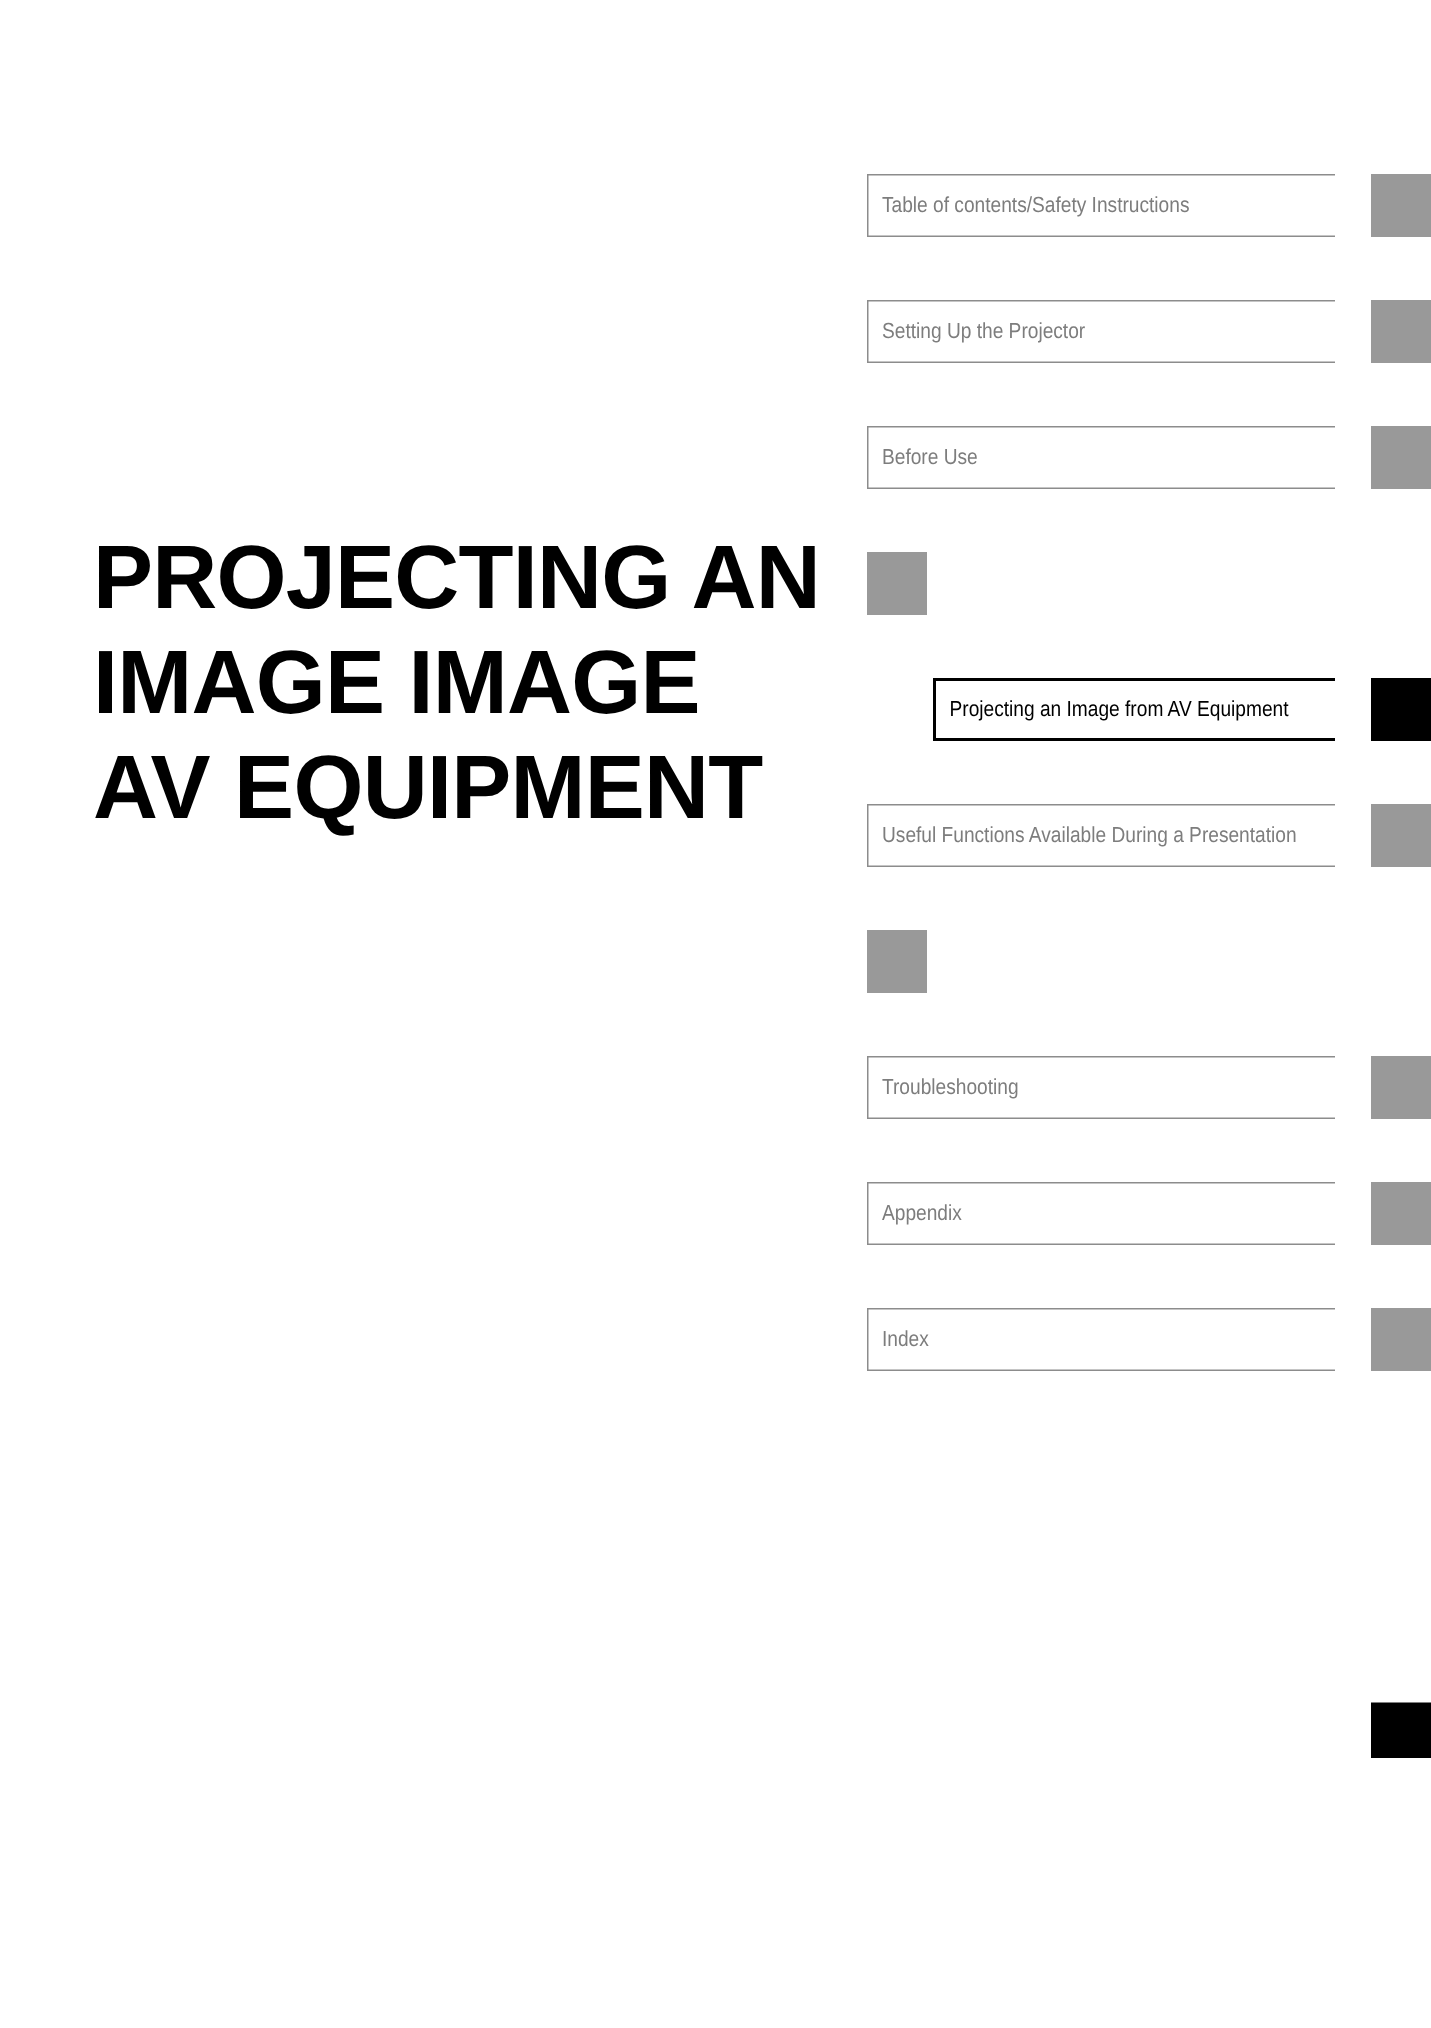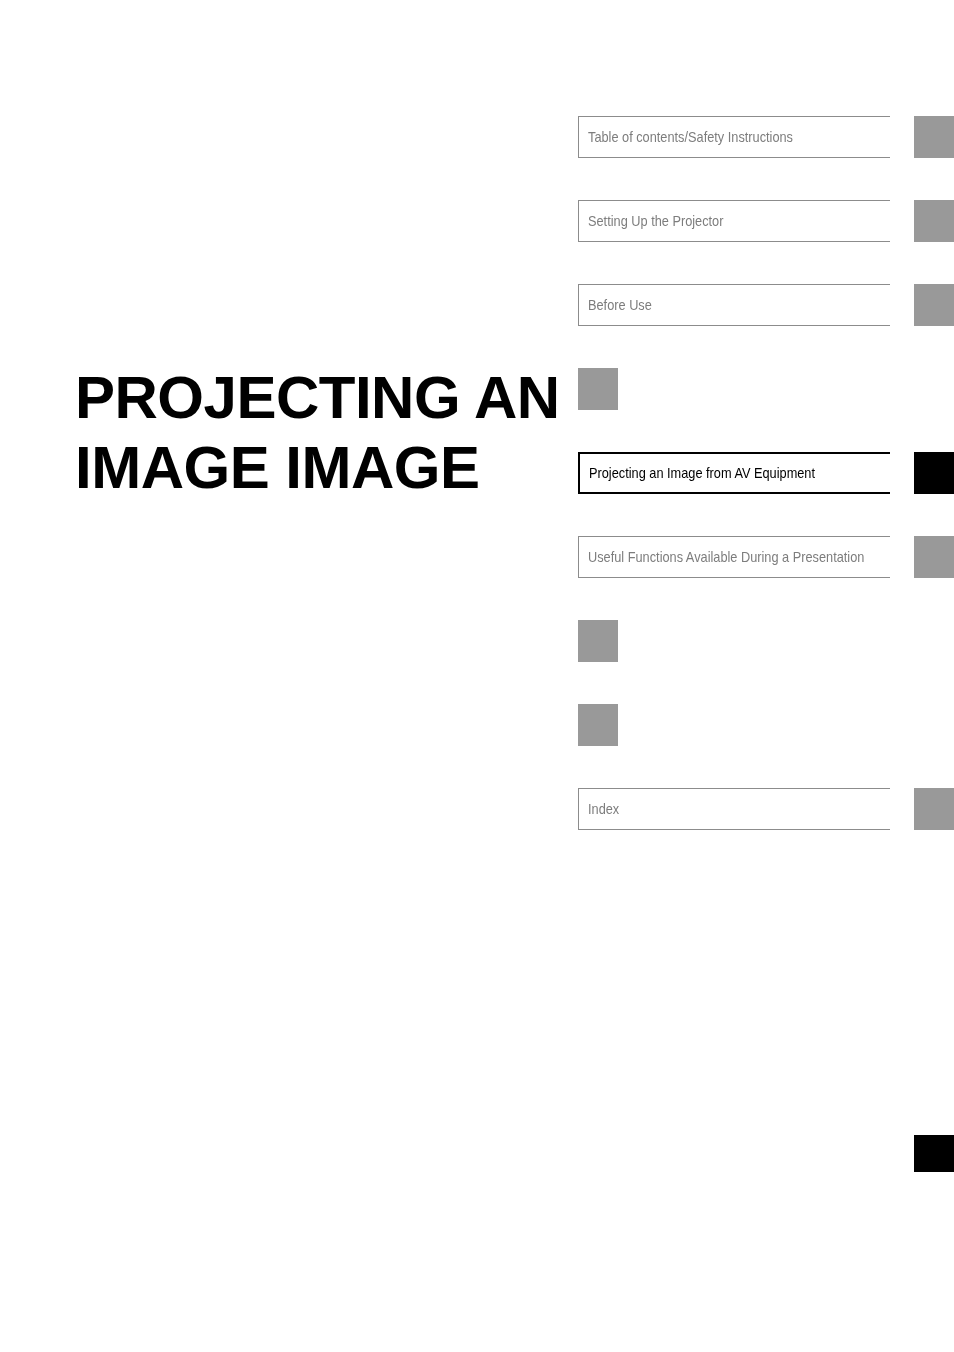--- a/index.html
+++ b/index.html
@@ -26,21 +26,21 @@
     position: absolute;
     left: 62px;
     top: 350px;
     width: 500px;
     font-family: "Liberation Sans", sans-serif;
     font-weight: bold;
     font-size: 60px;
     line-height: 70px;
     letter-spacing: -0.5px;
     color: #000000;
-    margin: 13px;
+    margin: 0;
   }
   #chapter-title .tline {
     display: block;
     white-space: pre;
   }
 
   
   #chapter-index {
     position: absolute;
     left: 578px;
@@ -86,20 +86,21 @@
     background: #999999;
     border: 1px solid #999999;
     border-left: none;
     box-sizing: border-box;
   }
 
   
   .chapter-tab.is-active .tab-label-box {
     border: 2px solid #000000;
     border-right: none;
+    margin-left: 44px;
   }
   .chapter-tab.is-active .tab-label {
     color: #000000;
   }
   .chapter-tab.is-active .tab-marker {
     background: #000000;
     border-color: #000000;
   }
 
   
@@ -113,20 +114,21 @@
   }
 </style>
 </head>
 <body>
 
 <div id="page">
 
   <h1 id="chapter-title">
     <span class="tline">PROJECTING AN</span>
     <span class="tline">IMAGE IMAGE</span>
+    <span class="tline">AV EQUIPMENT</span>
   </h1>
 
   <nav id="chapter-index">
 
     <div class="chapter-tab">
       <div class="tab-label-box">
         <span class="tab-label">Table of contents/Safety Instructions</span>
       </div>
       <div class="tab-marker"></div>
     </div>
@@ -162,23 +164,32 @@
       </div>
       <div class="tab-marker"></div>
     </div>
 
 
     <div class="chapter-tab">
       <div class="tab-marker"></div>
     </div>
 
     <div class="chapter-tab">
-      <div class="tab-marker"></div>
-    </div>
-
+      <div class="tab-label-box">
+        <span class="tab-label">Troubleshooting</span>
+      </div>
+      <div class="tab-marker"></div>
+    </div>
+
+    <div class="chapter-tab">
+      <div class="tab-label-box">
+        <span class="tab-label">Appendix</span>
+      </div>
+      <div class="tab-marker"></div>
+    </div>
 
     <div class="chapter-tab">
       <div class="tab-label-box">
         <span class="tab-label">Index</span>
       </div>
       <div class="tab-marker"></div>
     </div>
 
   </nav>
 

